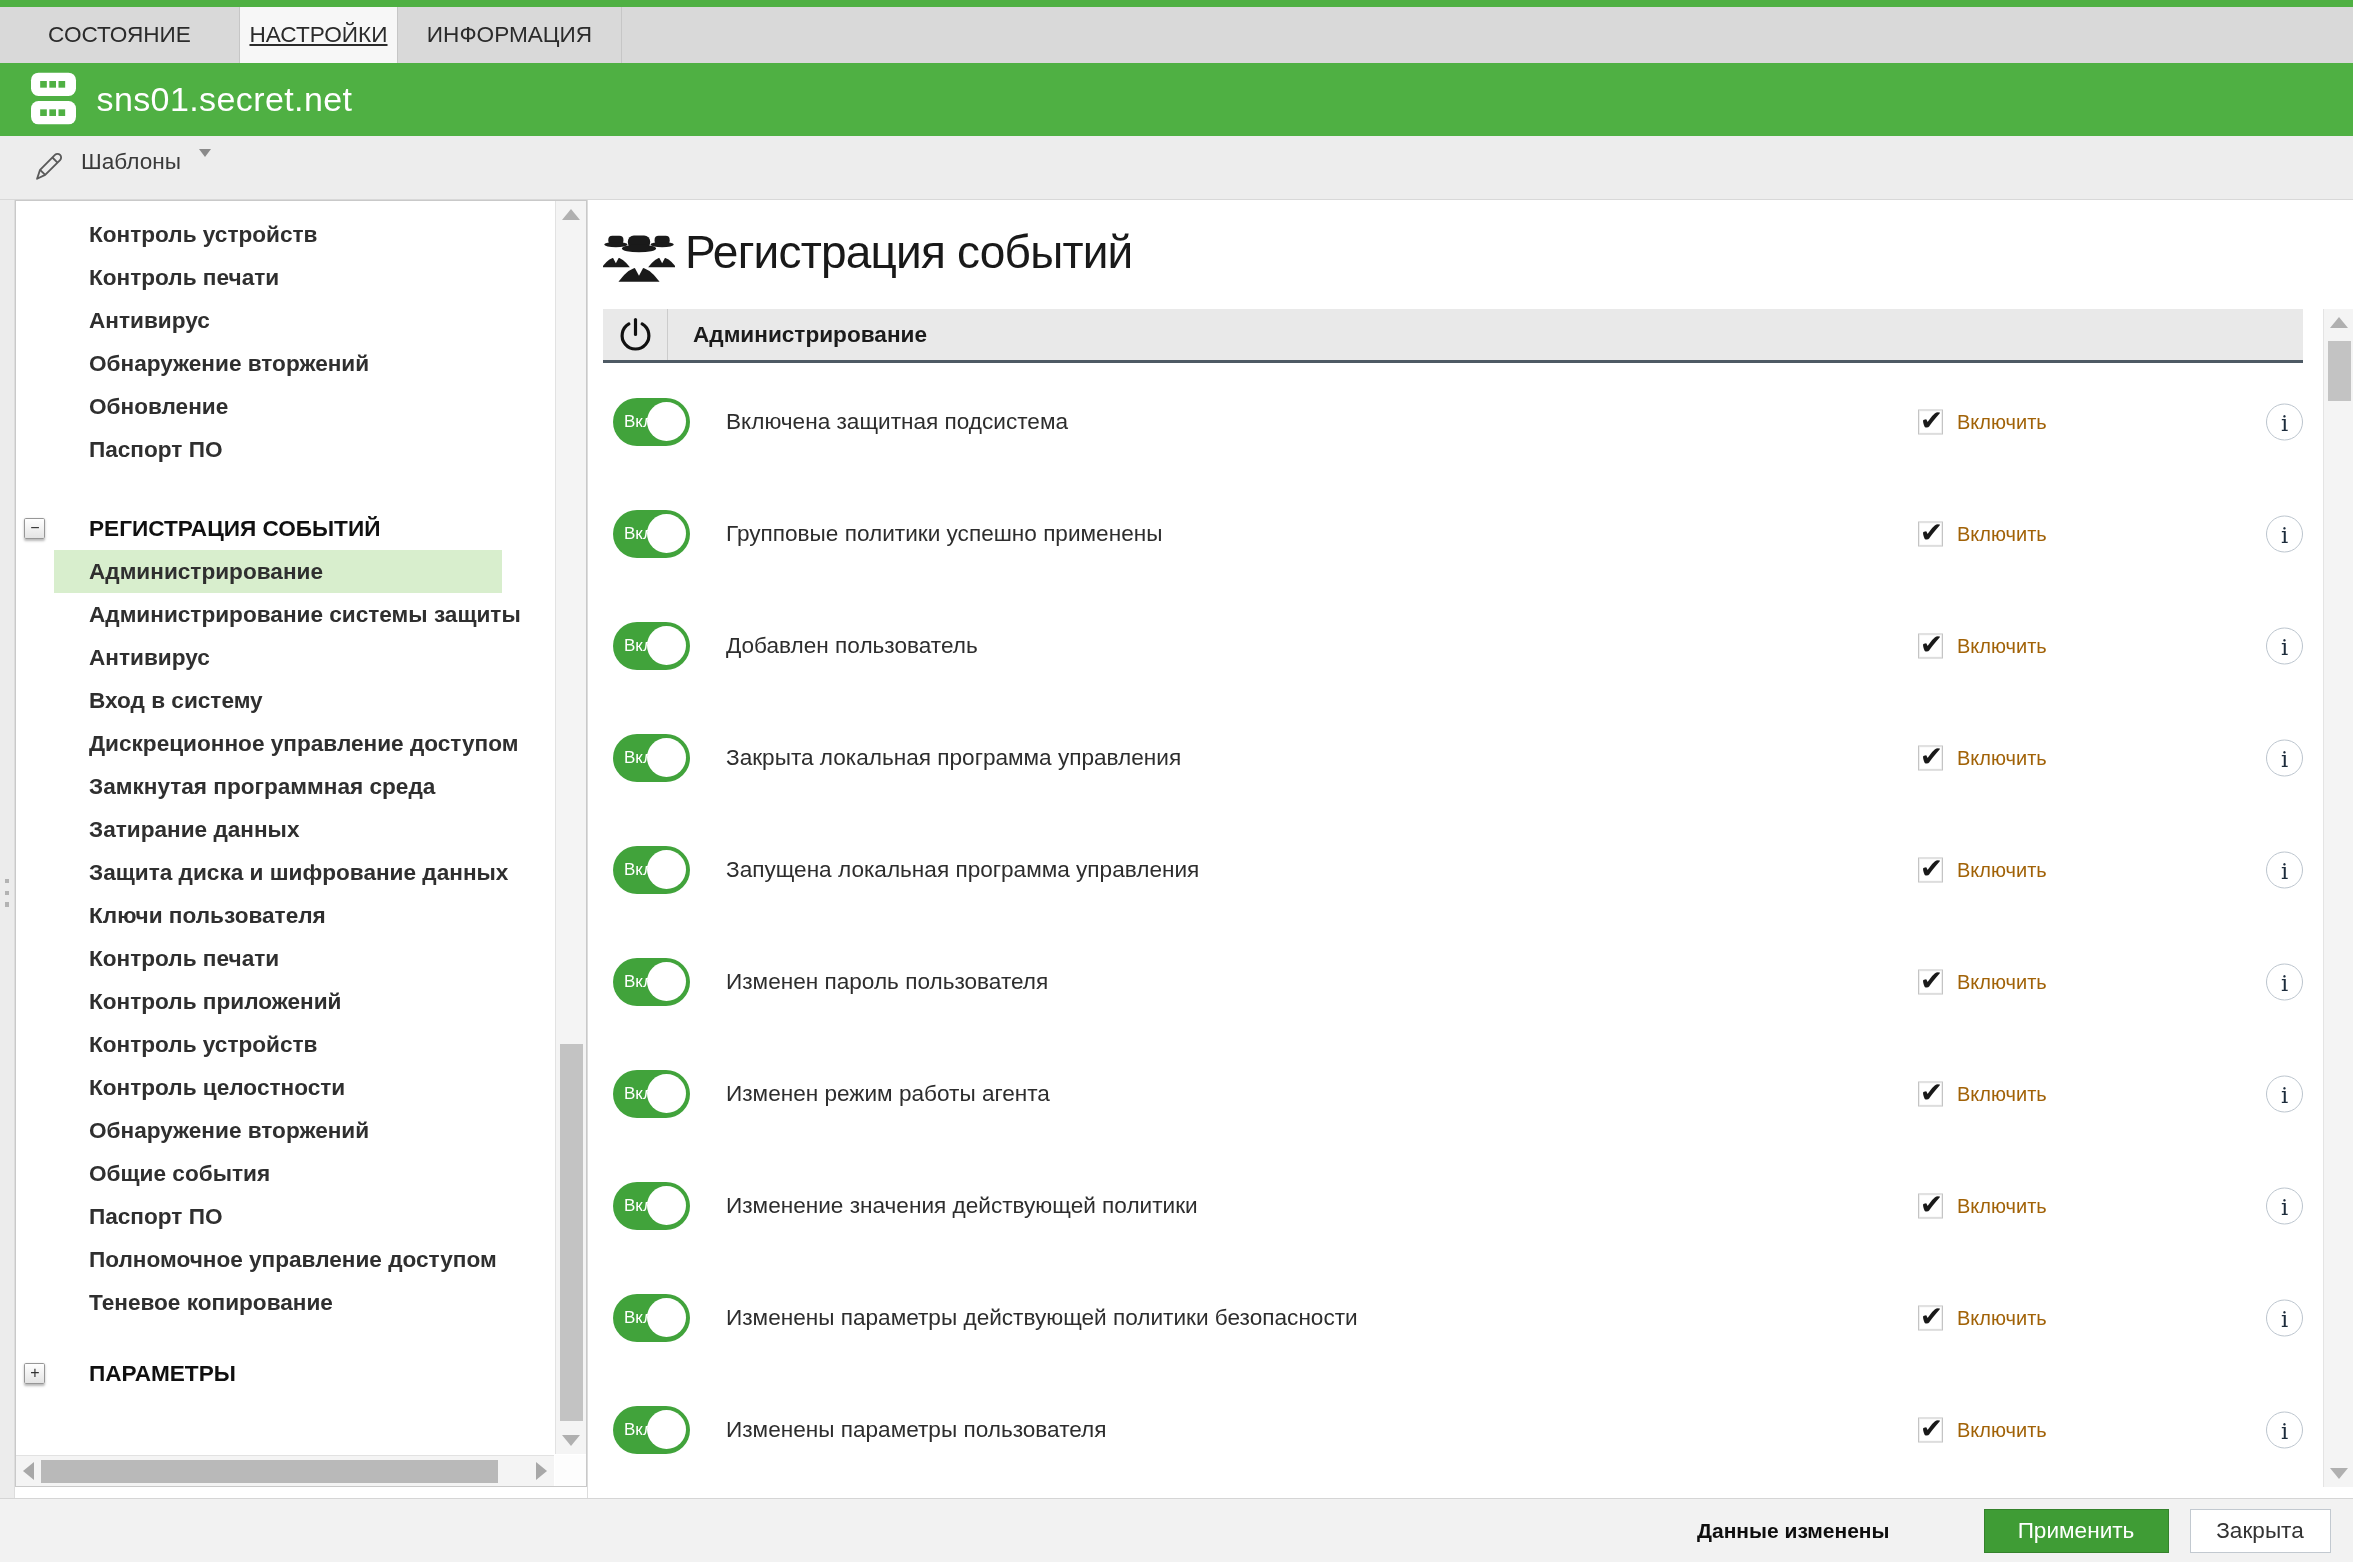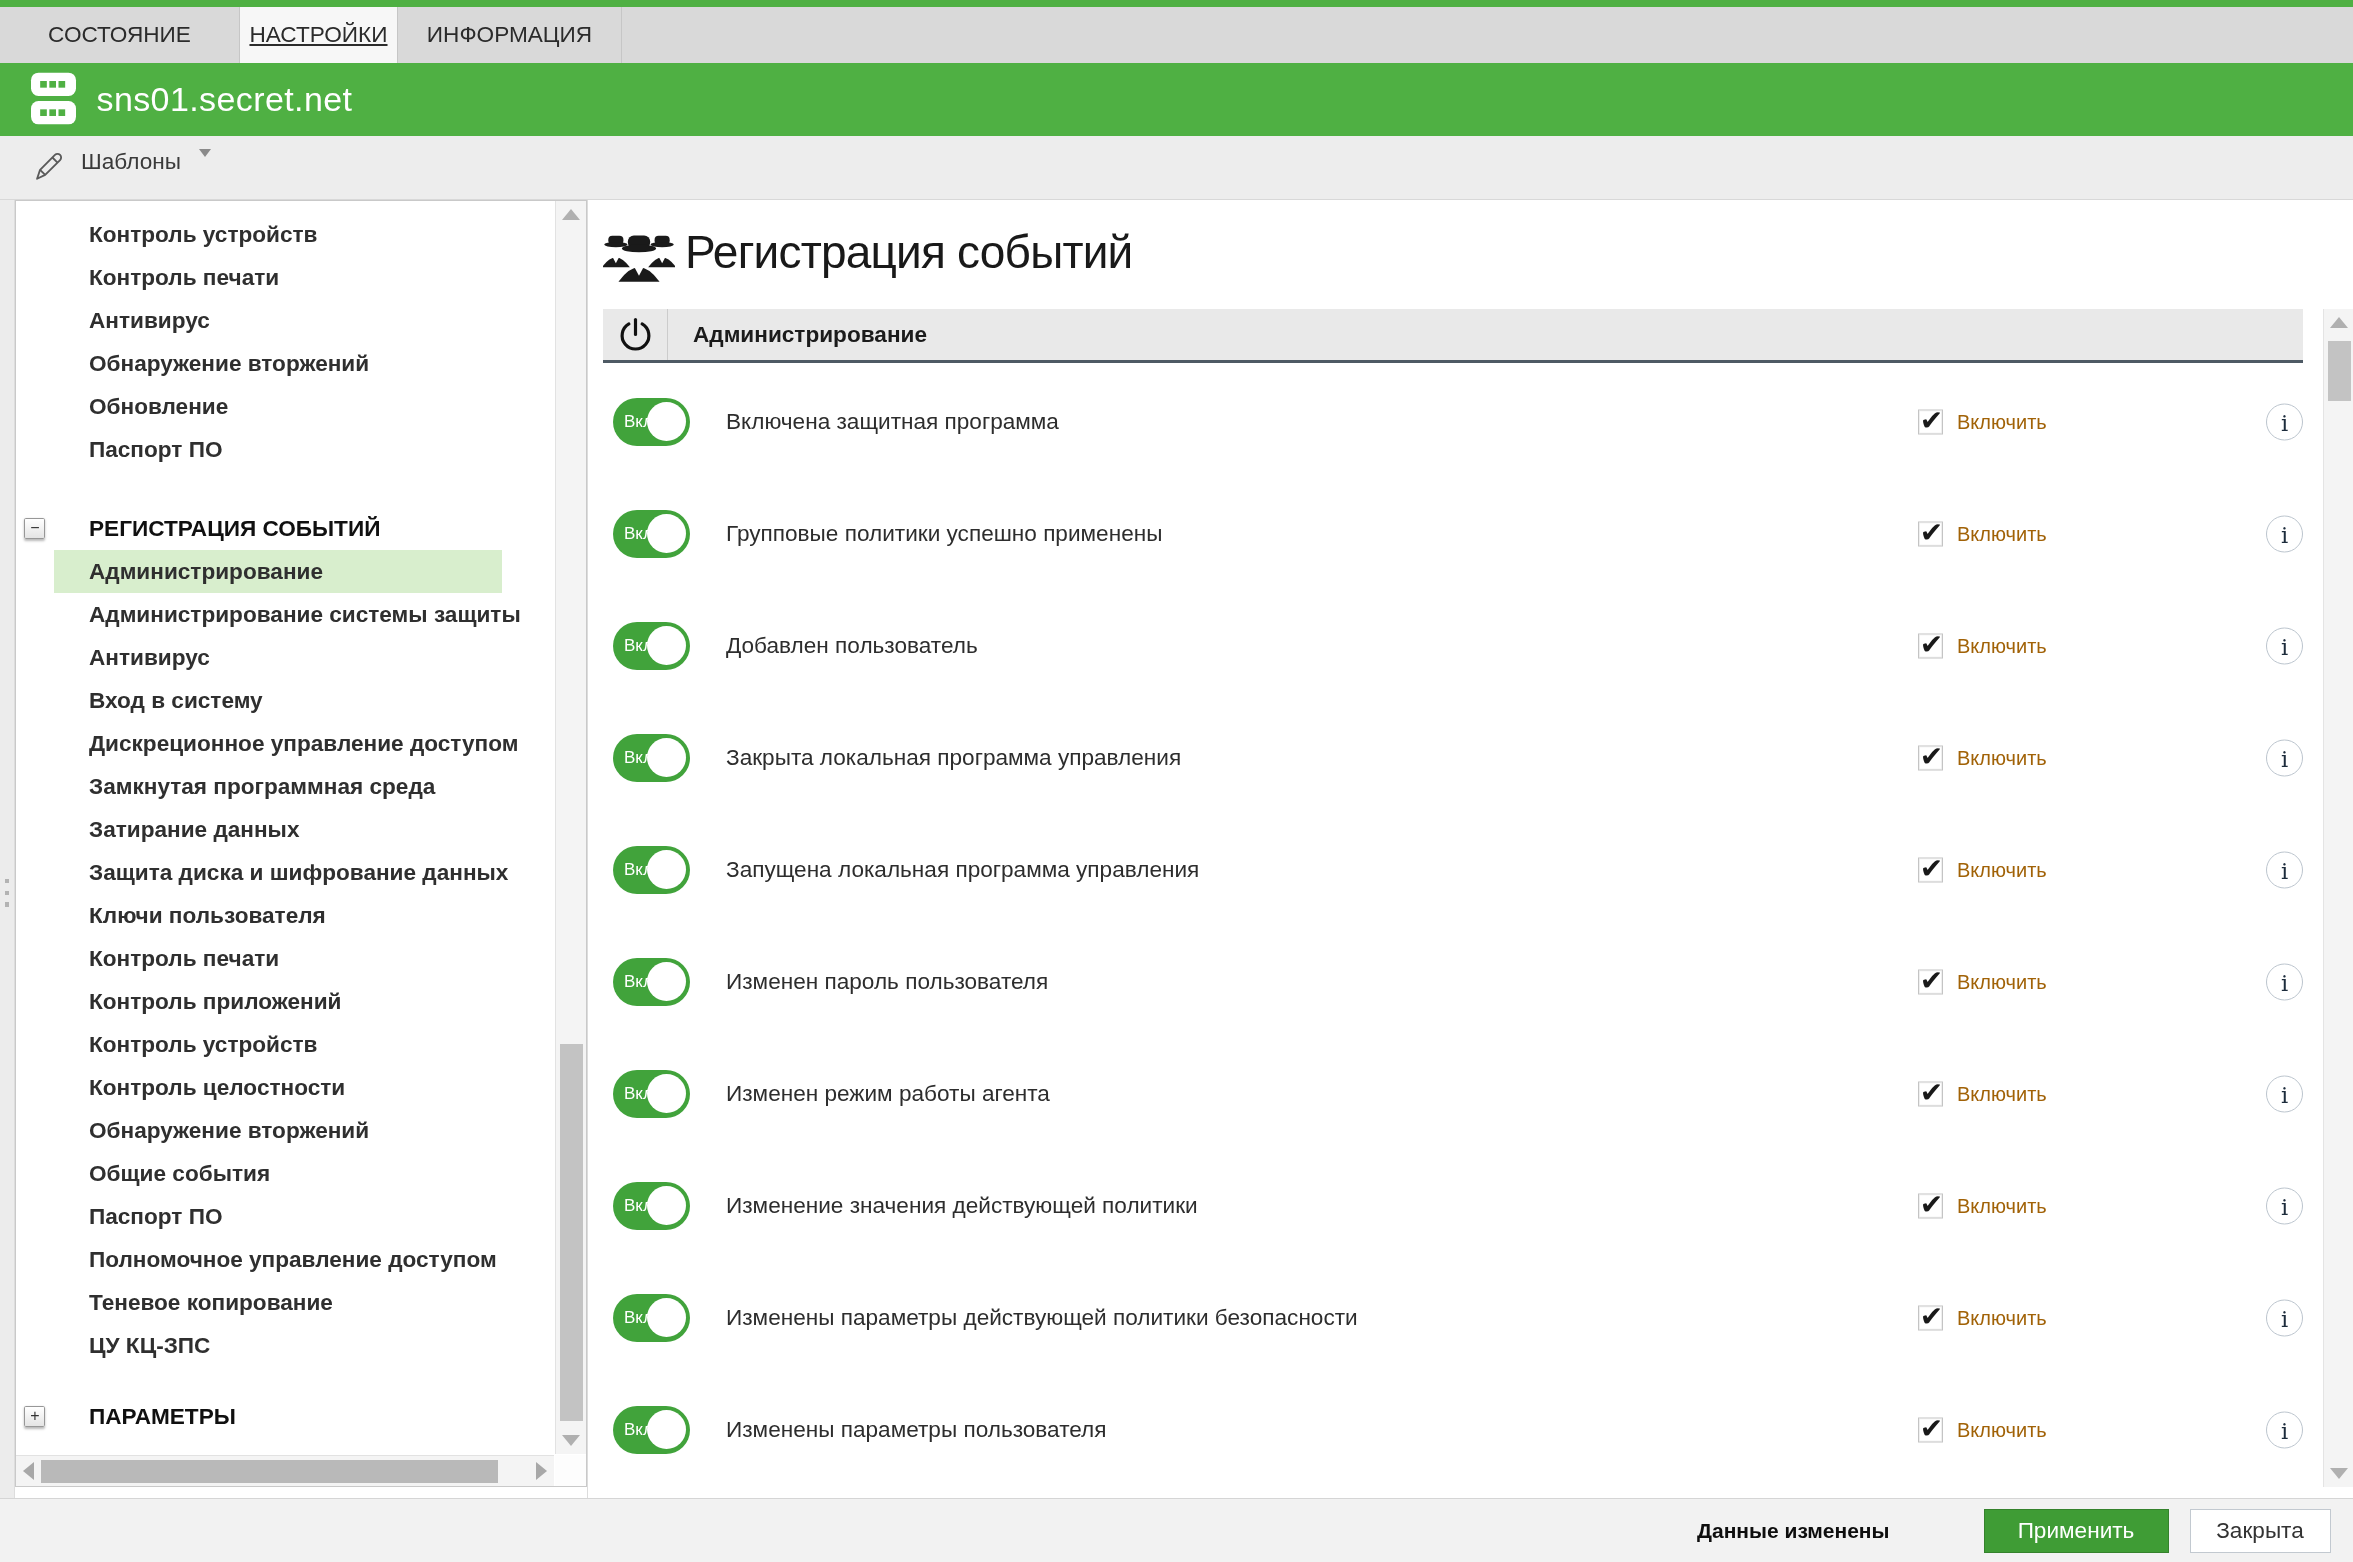--- a/index.html
+++ b/index.html
@@ -165,21 +165,20 @@
         <div class="sb-item">Ключи пользователя</div>
         <div class="sb-item">Контроль печати</div>
         <div class="sb-item">Контроль приложений</div>
         <div class="sb-item">Контроль устройств</div>
         <div class="sb-item">Контроль целостности</div>
         <div class="sb-item">Обнаружение вторжений</div>
         <div class="sb-item">Общие события</div>
         <div class="sb-item">Паспорт ПО</div>
         <div class="sb-item">Полномочное управление доступом</div>
         <div class="sb-item">Теневое копирование</div>
-        <div class="sb-item">ЦУ КЦ-ЗПС</div>
         <div class="sb-group-header gap-md"><span class="expander">+</span><span>ПАРАМЕТРЫ</span></div>
       </div>
 
     <div class="sb-vscroll">
       <span class="tri-up" style="left:5.9px; top:8.4px;"></span>
       <span class="vthumb" style="top:843px; height:377px;"></span>
       <span class="tri-down" style="left:5.9px; bottom:8.4px;"></span>
     </div>
     <div class="sb-hscroll">
       <span class="tri-left" style="left:6.7px; top:5.9px;"></span>
@@ -219,21 +218,21 @@
       </div>
       <div class="section-label">Администрирование</div>
     </div>
 
     <div class="rows">
         <div class="event-row">
           <span class="toggle">
             <span class="toggle-label">Вкл</span>
             <span class="toggle-knob"></span>
           </span>
-          <span class="event-label">Включена защитная программа</span>
+          <span class="event-label">Включена защитная подсистема</span>
           <span class="checkbox">
             <span class="mark">✔</span>
           </span>
           <span class="checkbox-label">Включить</span>
           <span class="info-icon">i</span>
         </div>
         <div class="event-row">
           <span class="toggle">
             <span class="toggle-label">Вкл</span>
             <span class="toggle-knob"></span>

